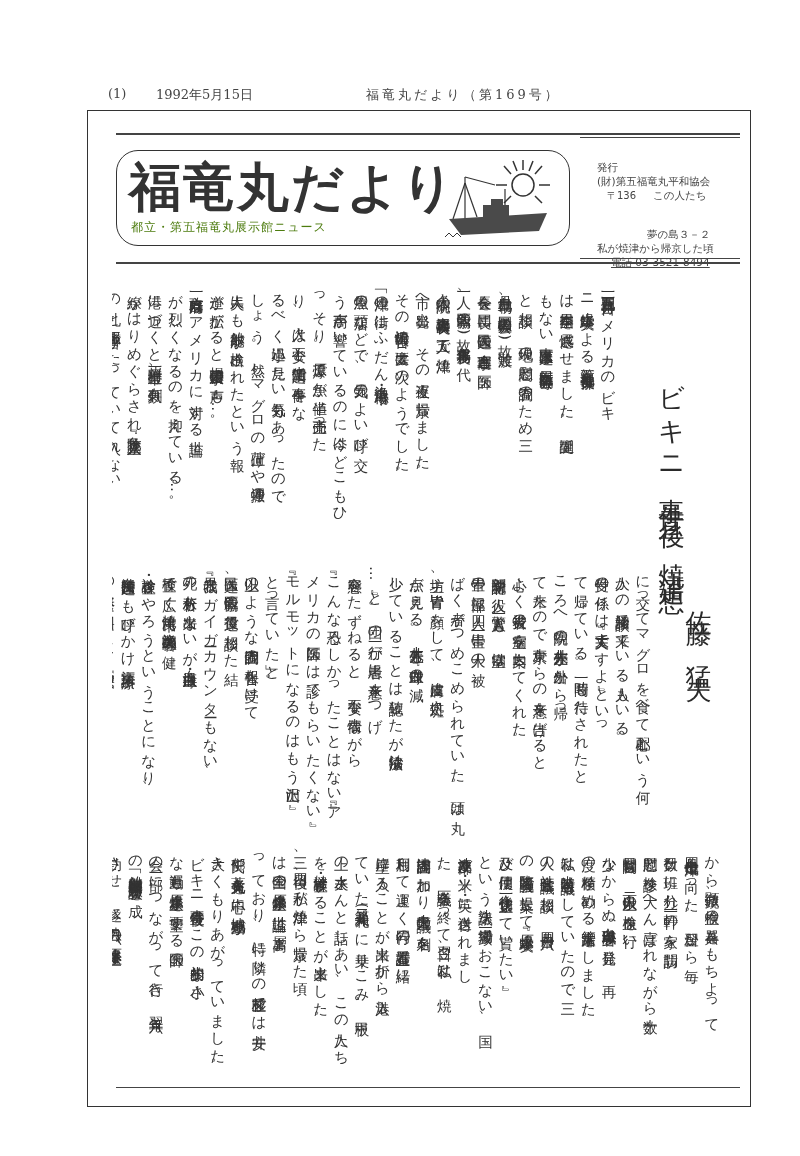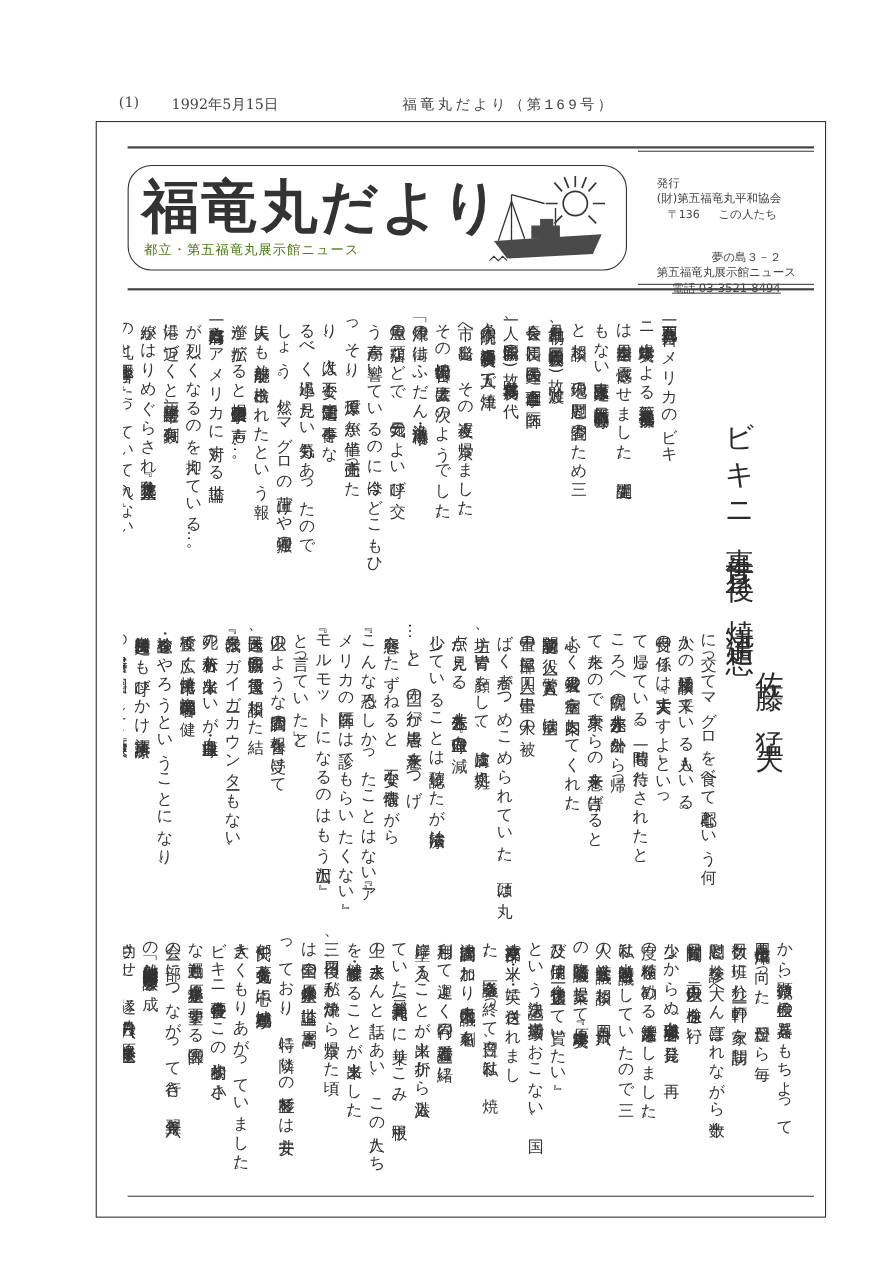--- a/index.html
+++ b/index.html
@@ -20,21 +20,21 @@
       top: 86px;
       left: 108px;
       width: 620px;
       height: 20px;
       font-size: 13px;
       color: #444;
       font-family: "DejaVu Serif", serif;
     }
     .page-header .pg { position: absolute; left: 0; top: 0; }
     .page-header .date { position: absolute; left: 48px; top: 0; }
-    .page-header .title { position: absolute; left: 258px; top: 0; letter-spacing: 3px; font-family: Liberation Mono, monospace; }
+    .page-header .title { position: absolute; left: 258px; top: 0; letter-spacing: 3px; }
 
     .frame {
       position: absolute;
       left: 87px;
       top: 110px;
       width: 664px;
       height: 997px;
       border: 1.5px solid #333;
       box-sizing: border-box;
     }
@@ -190,21 +190,21 @@
 
     <path d="M2 82 l4 -4 l4 4 l4 -4 l4 4" fill="none" stroke="#333" stroke-width="1"></path>
   </svg>
 </div>
 
 <div class="publisher">
   <div>発行</div>
   <div>(財)第五福竜丸平和協会</div>
   <div class="ind1"><span class="postal">〒136</span><span>この人たち</span></div>
   <div class="ind2">夢の島３－２</div>
-  <div>第五福竜丸展示館ニュース</div>
+  <div>私が焼津から帰京した頃</div>
   <div class="ind3">電話 03-3521-8494</div>
 </div>
 
 <div class="headline">ビキニ事件直後、焼津追想</div>
 <div class="byline">佐藤　猛夫</div>
 
 <div class="vblock" id="tier1" style="left:112px; top:284px; width:506px; height:275px;">
     <p>一九五四年三月一日アメリカのビキ</p>
     <p>ニ水爆実験による第五福竜丸被災事件</p>
     <p>は日本全国を震憾させました。誕生間</p>

